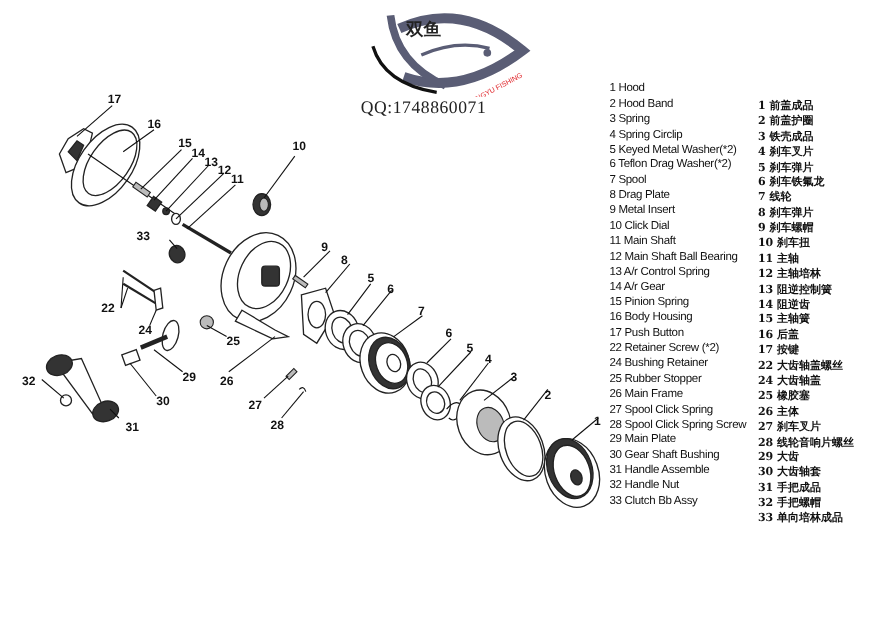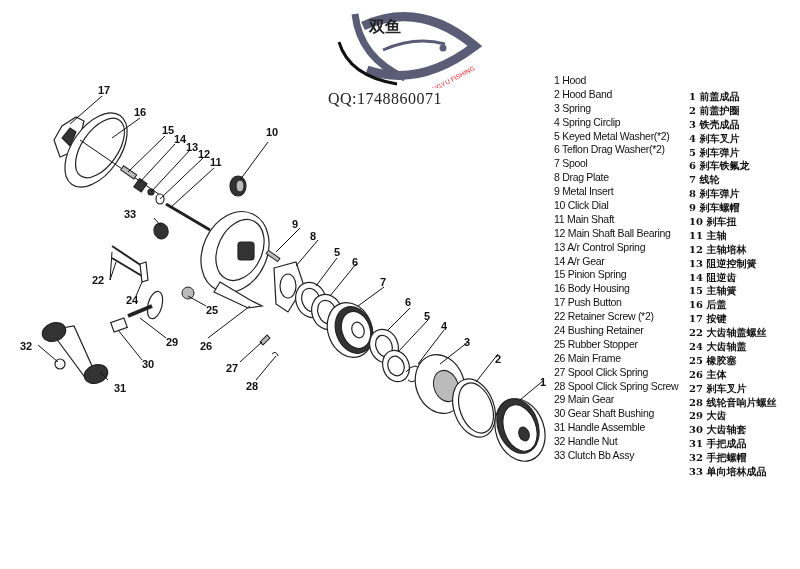--- a/index.html
+++ b/index.html
@@ -220,21 +220,21 @@
     <div class="row"><span>14</span><span> </span><span>A/r  Gear</span></div>
     <div class="row"><span>15</span><span> </span><span> Pinion Spring</span></div>
     <div class="row"><span>16</span><span> </span><span> Body Housing</span></div>
     <div class="row"><span>17</span><span> </span><span> Push Button</span></div>
     <div class="row"><span>22</span><span> </span><span> Retainer Screw (*2)</span></div>
     <div class="row"><span>24</span><span> </span><span> Bushing Retainer</span></div>
     <div class="row"><span>25</span><span> </span><span> Rubber Stopper</span></div>
     <div class="row"><span>26</span><span> </span><span> Main Frame</span></div>
     <div class="row"><span>27</span><span> </span><span> Spool Click Spring</span></div>
     <div class="row"><span>28</span><span> </span><span> Spool Click Spring Screw</span></div>
-    <div class="row"><span>29</span><span> </span><span> Main Gear</span></div>
+    <div class="row"><span>29</span><span> </span><span> Main Plate</span></div>
     <div class="row"><span>30</span><span> </span><span> Gear Shaft Bushing</span></div>
     <div class="row"><span>31</span><span> </span><span> Handle Assemble</span></div>
     <div class="row"><span>32</span><span> </span><span> Handle Nut</span></div>
     <div class="row"><span>33</span><span> </span><span> Clutch  Bb Assy</span></div>
   </div>
 <div id="list-cn">
     <div class="row"><span>1</span><span> </span><span>前盖成品</span></div>
     <div class="row"><span>2</span><span> </span><span>前盖护圈</span></div>
     <div class="row"><span>3</span><span> </span><span>铁壳成品</span></div>
     <div class="row"><span>4</span><span> </span><span>刹车叉片</span></div>

